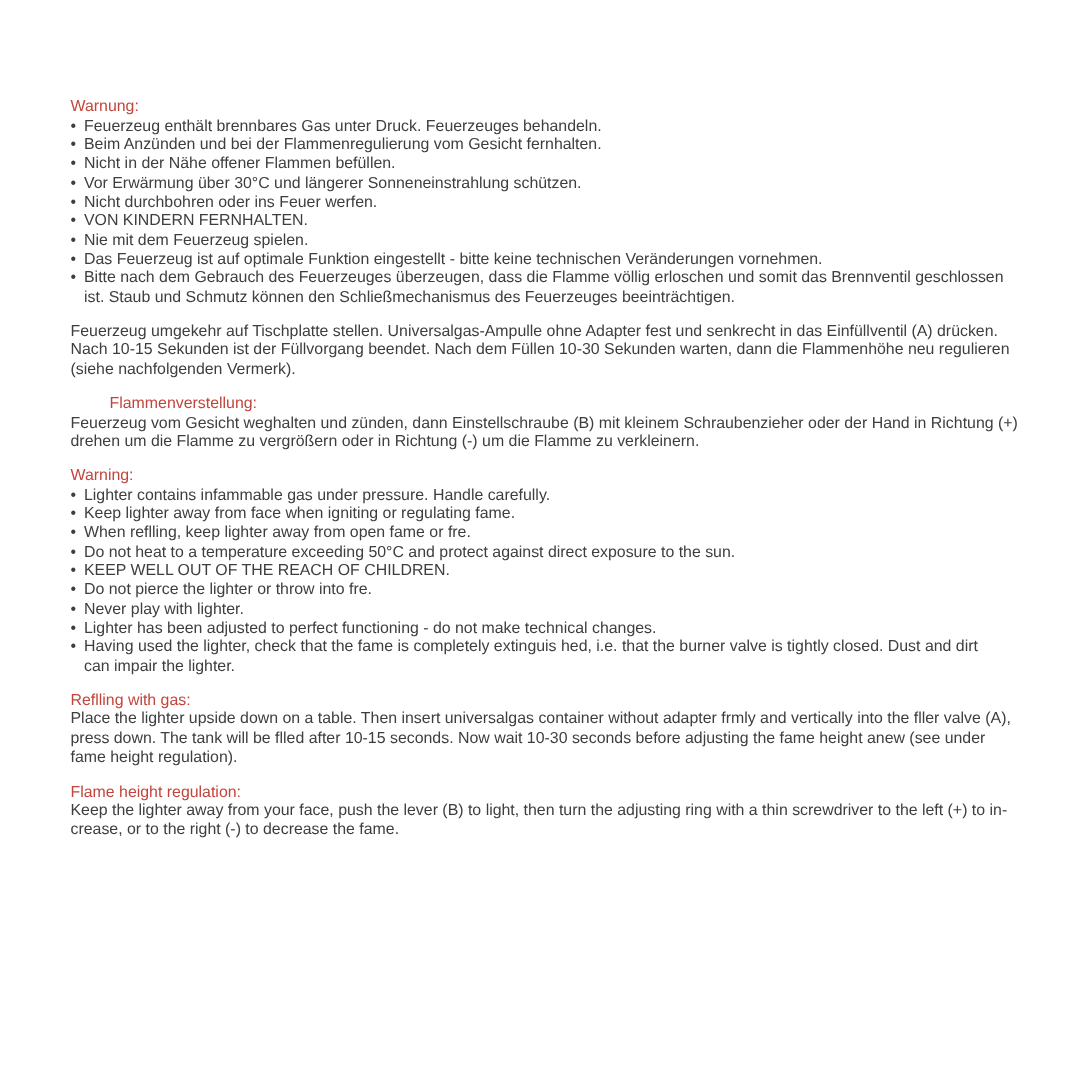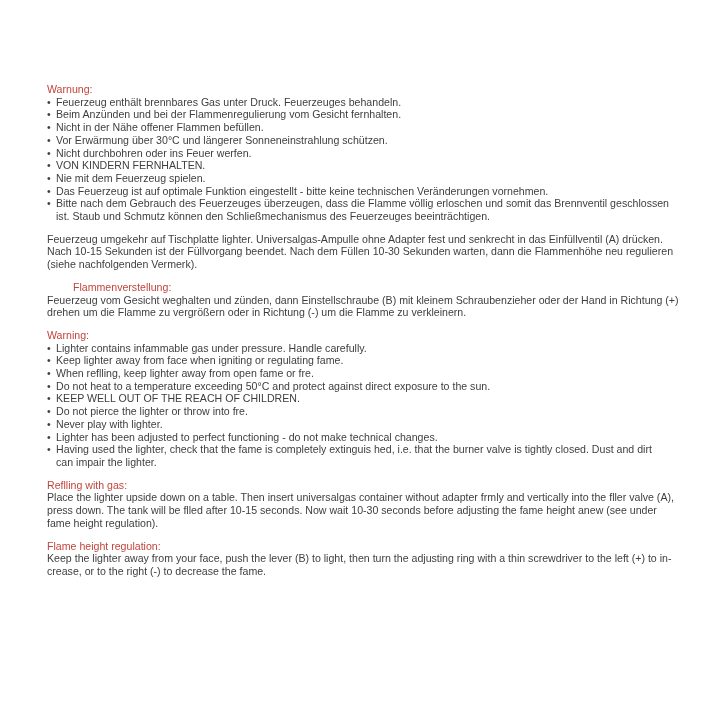--- a/index.html
+++ b/index.html
@@ -11,21 +11,21 @@
     position: relative;
     width: 720px;
     height: 720px;
     background: #ffffff;
     overflow: hidden;
     font-family: "Liberation Sans", sans-serif;
   }
   .content {
     position: absolute;
     left: 47px;
-    top: 83px;
+    top: 65px;
     width: 630px;
     font-size: 10.6px;
     line-height: 12.7px;
     color: #3e3e3e;
   }
   .section {
     margin-bottom: 10px;
   }
   .heading {
     color: #c2453c;
@@ -53,21 +53,21 @@
         <div class="line"><span class="bullet">•</span><span>Nicht in der Nähe offener Flammen befüllen.</span></div>
         <div class="line"><span class="bullet">•</span><span>Vor Erwärmung über 30°C und längerer Sonneneinstrahlung schützen.</span></div>
         <div class="line"><span class="bullet">•</span><span>Nicht durchbohren oder ins Feuer werfen.</span></div>
         <div class="line"><span class="bullet">•</span><span>VON KINDERN FERNHALTEN.</span></div>
         <div class="line"><span class="bullet">•</span><span>Nie mit dem Feuerzeug spielen.</span></div>
         <div class="line"><span class="bullet">•</span><span>Das Feuerzeug ist auf optimale Funktion eingestellt - bitte keine technischen Veränderungen vornehmen.</span></div>
         <div class="line"><span class="bullet">•</span><span>Bitte nach dem Gebrauch des Feuerzeuges überzeugen, dass die Flamme völlig erloschen und somit das Brennventil geschlossen</span></div>
         <div class="line cont"><span>ist. Staub und Schmutz können den Schließmechanismus des Feuerzeuges beeinträchtigen.</span></div>
       </div>
       <div class="section">
-        <div class="line"><span>Feuerzeug umgekehr auf Tischplatte lighter. Universalgas-Ampulle ohne Adapter fest und senkrecht in das Einfüllventil (A) drücken.</span></div>
+        <div class="line"><span>Feuerzeug umgekehr auf Tischplatte stellen. Universalgas-Ampulle ohne Adapter fest und senkrecht in das Einfüllventil (A) drücken.</span></div>
         <div class="line"><span>Nach 10-15 Sekunden ist der Füllvorgang beendet. Nach dem Füllen 10-30 Sekunden warten, dann die Flammenhöhe neu regulieren</span></div>
         <div class="line"><span>(siehe nachfolgenden Vermerk).</span></div>
       </div>
       <div class="section">
         <div class="heading" style="color: rgb(194, 69, 60); padding-left: 26px;">Flammenverstellung:</div>
         <div class="line"><span>Feuerzeug vom Gesicht weghalten und zünden, dann Einstellschraube (B) mit kleinem Schraubenzieher oder der Hand in Richtung (+)</span></div>
         <div class="line"><span>drehen um die Flamme zu vergrößern oder in Richtung (-) um die Flamme zu verkleinern.</span></div>
       </div>
       <div class="section">
         <div class="heading" style="color: rgb(194, 69, 60);">Warning:</div>

